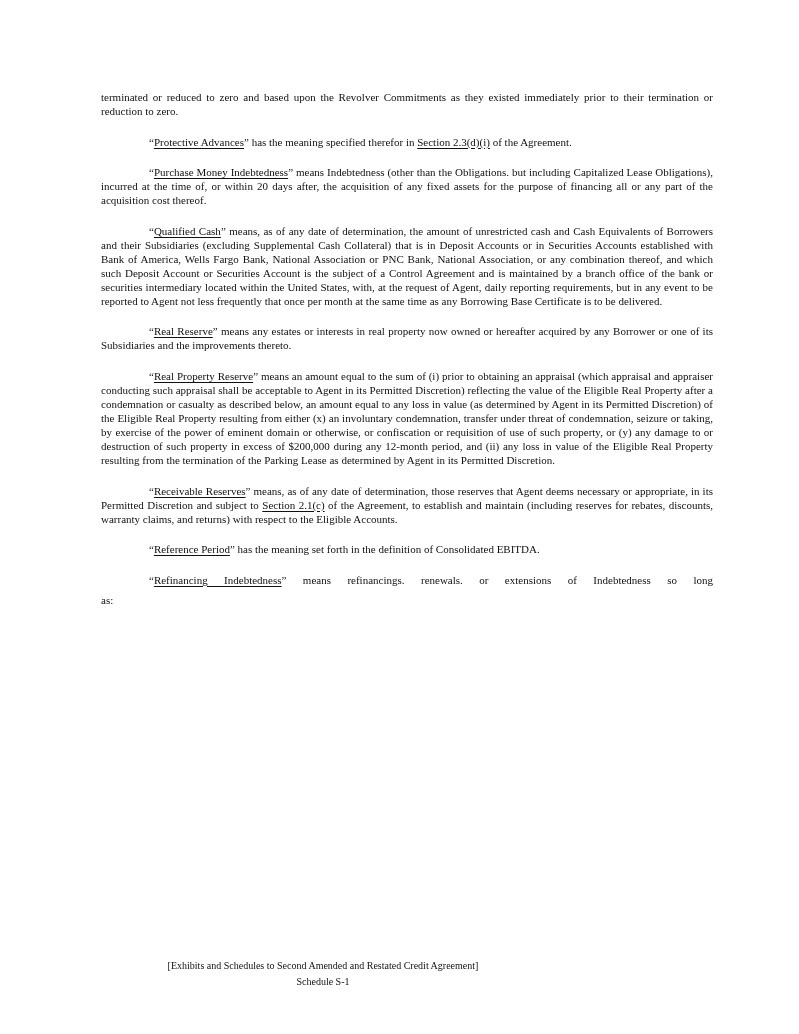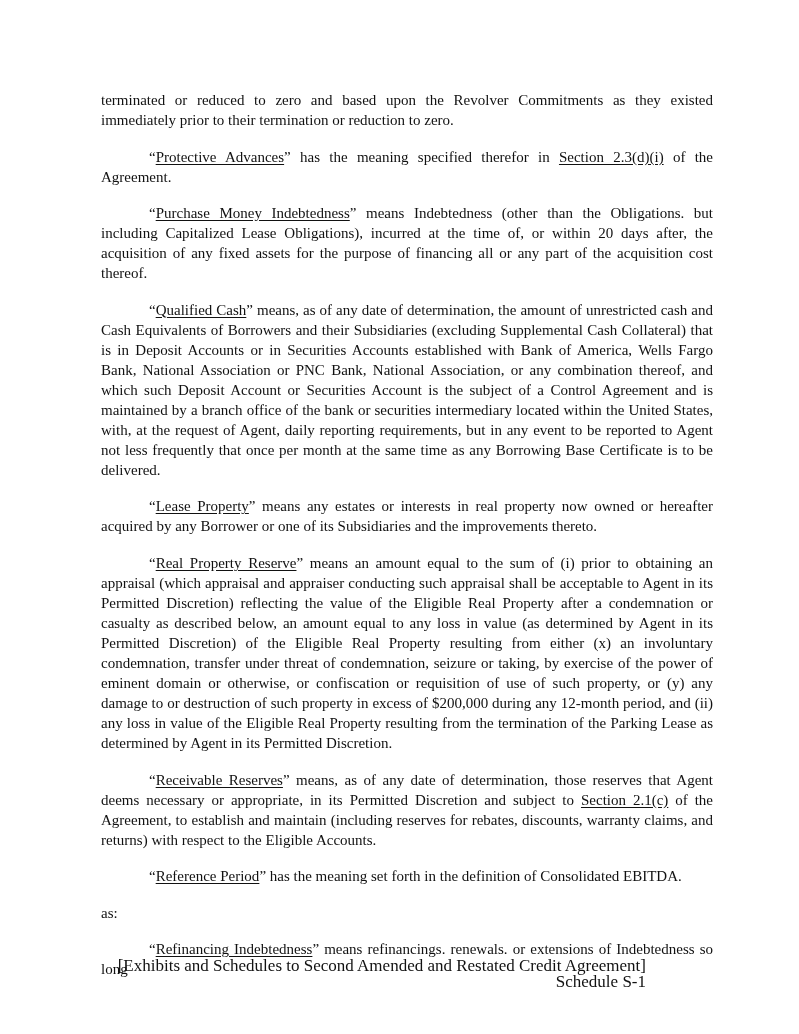--- a/index.html
+++ b/index.html
@@ -1,50 +1,50 @@
 <!DOCTYPE html>
 <html><head>
 <meta charset="utf-8">
 <style>
   html, body { margin:0; padding:0; background:#ffffff; }
   body { width:799px; height:1034px; position:relative; overflow:hidden;
          font-family:"Liberation Serif", serif; color:#111; }
   .page { position:absolute; left:101px; top:90px; width:612px; }
-  .para { font-size:15px; line-height:20px; text-align:justify; margin:0 0 16.6px 0; }
+  .para { font-size:11px; line-height:14px; text-align:justify; margin:0 0 16.6px 0; }
   .para.indent { text-indent:48px; }
   .u { text-decoration:underline; text-underline-offset:2px; }
   .dangling { margin-top:-2px; }
-  .footer { position:absolute; left:0; width:646px; top:958px; text-align:right;
-            font-size:17px; line-height:15.5px; }
+  .footer { position:absolute; left:0; width:646px; top:958px; text-align:center;
+            font-size:10px; line-height:15.5px; }
 </style>
 </head>
 <body>
 
 <div class="page">
   <p class="para">
     <span>terminated or reduced to zero and based upon the Revolver Commitments as they existed immediately prior to their termination or reduction to zero.</span>
   </p>
 
   <p class="para indent"><span>“</span><span class="u">Protective Advances</span><span>” has the meaning specified therefor in </span><span class="u">Section 2.3(d)(i)</span><span> of the Agreement.</span></p>
 
   <p class="para indent"><span>“</span><span class="u">Purchase Money Indebtedness</span><span>” means Indebtedness (other than the Obligations. but including Capitalized Lease Obligations), incurred at the time of, or within 20 days after, the acquisition of any fixed assets for the purpose of financing all or any part of the acquisition cost thereof.</span></p>
 
   <p class="para indent"><span>“</span><span class="u">Qualified Cash</span><span>” means, as of any date of determination, the amount of unrestricted cash and Cash Equivalents of Borrowers and their Subsidiaries (excluding Supplemental Cash Collateral) that is in Deposit Accounts or in Securities Accounts established with Bank of America, Wells Fargo Bank, National Association or PNC Bank, National Association, or any combination thereof, and which such Deposit Account or Securities Account is the subject of a Control Agreement and is maintained by a branch office of the bank or securities intermediary located within the United States, with, at the request of Agent, daily reporting requirements, but in any event to be reported to Agent not less frequently that once per month at the same time as any Borrowing Base Certificate is to be delivered.</span></p>
 
 
-  <p class="para indent"><span>“</span><span class="u">Lease Property</span><span>” means any estates or interests in real property now owned or hereafter acquired by any Borrower or one of its Subsidiaries and the improvements thereto.</span></p>
+  <p class="para indent"><span>“</span><span class="u">Real Reserve</span><span>” means any estates or interests in real property now owned or hereafter acquired by any Borrower or one of its Subsidiaries and the improvements thereto.</span></p>
 
 
   <p class="para indent"><span>“</span><span class="u">Real Property Reserve</span><span>” means an amount equal to the sum of (i) prior to obtaining an appraisal (which appraisal and appraiser conducting such appraisal shall be acceptable to Agent in its Permitted Discretion) reflecting the value of the Eligible Real Property after a condemnation or casualty as described below, an amount equal to any loss in value (as determined by Agent in its Permitted Discretion) of the Eligible Real Property resulting from either (x) an involuntary condemnation, transfer under threat of condemnation, seizure or taking, by exercise of the power of eminent domain or otherwise, or confiscation or requisition of use of such property, or (y) any damage to or destruction of such property in excess of $200,000 during any 12-month period, and (ii) any loss in value of the Eligible Real Property resulting from the termination of the Parking Lease as determined by Agent in its Permitted Discretion.</span></p>
 
   <p class="para indent"><span>“</span><span class="u">Receivable Reserves</span><span>” means, as of any date of determination, those reserves that Agent deems necessary or appropriate, in its Permitted Discretion and subject to </span><span class="u">Section 2.1(c)</span><span> of the Agreement, to establish and maintain (including reserves for rebates, discounts, warranty claims, and returns) with respect to the Eligible Accounts.</span></p>
 
 
   <p class="para indent"><span>“</span><span class="u">Reference Period</span><span>” has the meaning set forth in the definition of Consolidated EBITDA.</span></p>
 
+  <p class="para indent" style="margin-bottom:0; text-align:justify; text-align-last:justify;"><span>“</span><span class="u">Refinancing Indebtedness</span><span>” means refinancings. renewals. or extensions of Indebtedness so long</span></p>
   <p class="para dangling" style="margin-top:6px;"><span>as:</span></p>
-  <p class="para indent" style="margin-bottom:0; text-align:justify; text-align-last:justify;"><span>“</span><span class="u">Refinancing Indebtedness</span><span>” means refinancings. renewals. or extensions of Indebtedness so long</span></p>
 </div>
 
 <div class="footer">
   <div>[Exhibits and Schedules to Second Amended and Restated Credit Agreement]</div>
   <div>Schedule S-1</div>
 </div>
 
 </body></html>

